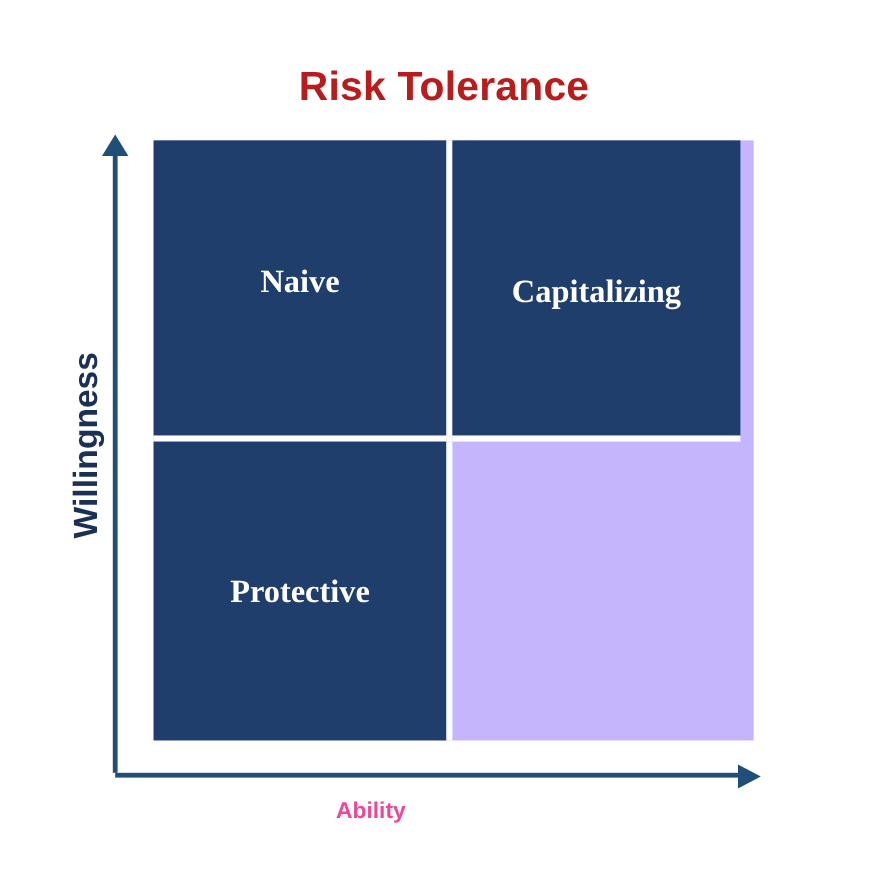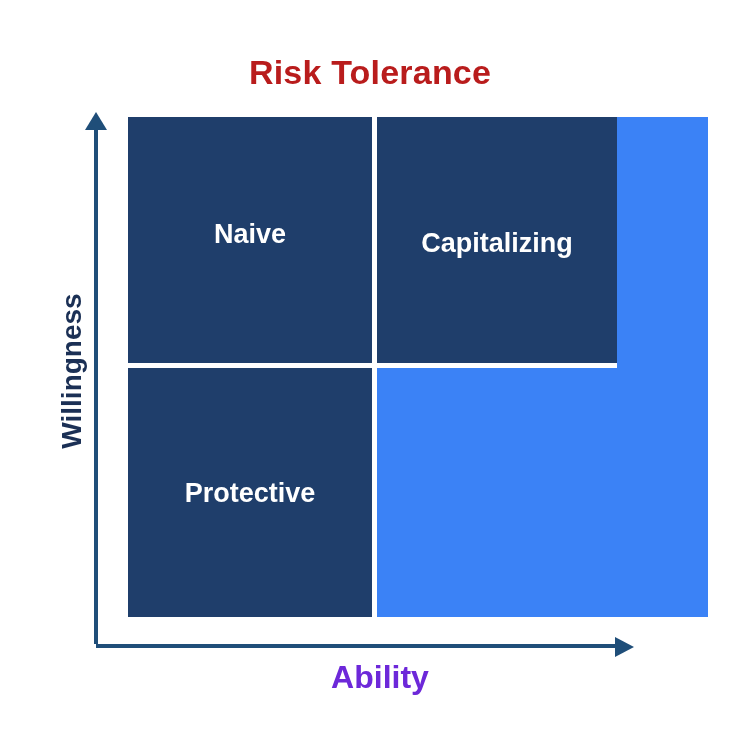--- a/index.html
+++ b/index.html
@@ -87,39 +87,39 @@
     font-weight: bold;
     color: #1b3055;
     line-height: 32px;
     white-space: nowrap;
   }
   #x-axis-title {
     position: absolute;
     left: 280px;
     top: 660px;
     width: 200px;
-    text-align: center;
-    font-size: 32px;
+    font-size: 19px;
     font-weight: bold;
-    color: #6d28d9;
+    color: #ec4899;
     line-height: 34px;
     white-space: nowrap;
   }
 
   
   #matrix {
     position: absolute;
     left: 128px;
     top: 117px;
-    width: 580px;
+    width: 500px;
     height: 500px;
     display: grid;
     grid-template-columns: 244px 5px 240px;
     grid-template-rows: 246px 5px 249px;
-    background: #3b82f6;
+    background: #c4b5fd;
+    font-family: Liberation Serif, serif;
   }
   .quadrant {
     background: #1f3e6b;
     display: flex;
     align-items: center;
     justify-content: center;
     box-sizing: border-box;
   }
   .quadrant-label {
     color: #ffffff;

